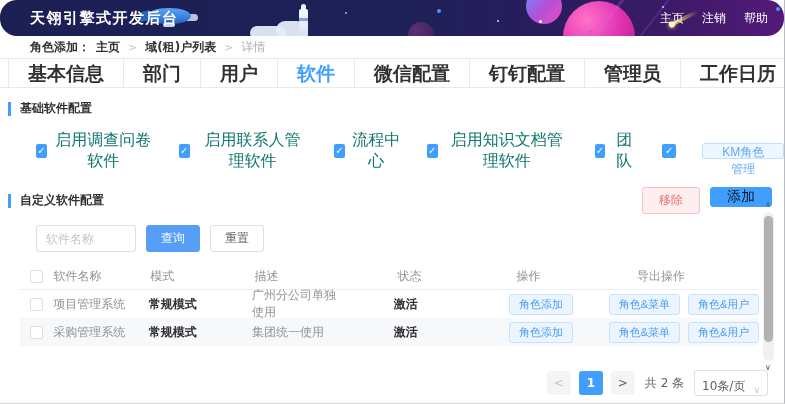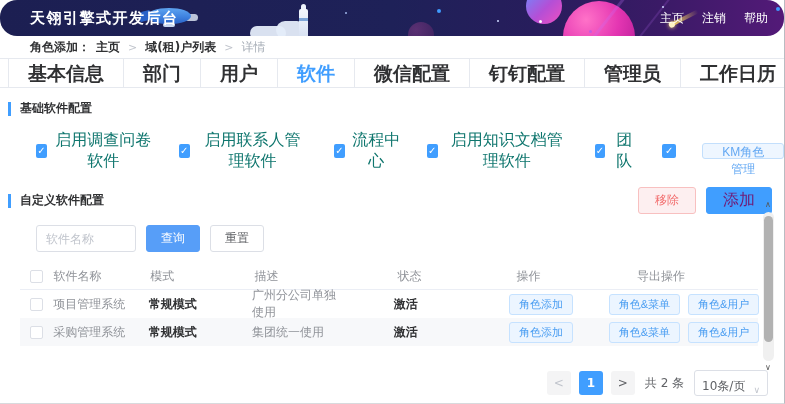--- a/index.html
+++ b/index.html
@@ -60,21 +60,21 @@
   .section-bar{width:3px;height:14px;background:#409eff;margin-right:9px;}
   .section-text{font-size:12px;font-weight:bold;color:#303133;}
   .cb-row{display:flex;align-items:center;gap:26px;margin:13px 0 0 36px;}
   .cb-item{display:flex;align-items:center;gap:7px;cursor:pointer;}
   .cb{width:14px;height:14px;background:#409eff;border-radius:2px;color:#fff;font-size:10px;line-height:14px;text-align:center;font-style:normal;}
   .cb-label{font-size:16px;color:#0f766e;text-align:center;}
   .km-btn{height:16px;padding:0 14px;background:#eef6ff;border:1px solid #c3dffc;color:#63a8f3;border-radius:3px;font-size:12px;cursor:pointer;margin-left:0;}
   .custom-head{display:flex;justify-content:space-between;align-items:center;margin-top:15px;padding-right:12px;}
   .right-btns{display:flex;gap:10px;}
   .remove-btn{height:27px;padding:0 16px;background:#fdeff0;border:1px solid #f8c0c0;color:#f26d6d;border-radius:3px;font-size:12px;cursor:pointer;}
-  .add-btn{height:27px;padding:0 16px;background:#409eff;border:1px solid #409eff;color:#701a75;border-radius:3px;font-size:16px;cursor:pointer;}
+  .add-btn{height:20px;padding:0 16px;background:#409eff;border:1px solid #409eff;color:#0f172a;border-radius:3px;font-size:14px;cursor:pointer;}
   .search-row{display:flex;align-items:center;gap:10px;margin:11px 0 0 36px;}
   .search-input{width:100px;height:27px;border:1px solid #dcdfe6;border-radius:3px;padding:0 9px;font-size:12px;color:#606266;outline:none;}
   .search-input::placeholder{color:#c0c4cc;}
   .query-btn{height:27px;padding:0 14px;background:#579ef8;border:1px solid #579ef8;color:#fff;border-radius:3px;font-size:12px;cursor:pointer;}
   .reset-btn{height:27px;padding:0 14px;background:#fff;border:1px solid #dcdfe6;color:#606266;border-radius:3px;font-size:12px;cursor:pointer;}
   
   .table{margin:12px 0 0 20px;width:738px;font-size:12px;}
   .t-head{display:flex;align-items:center;height:26px;color:#909399;border-bottom:1px solid #ebeef5;}
   .t-row{display:flex;align-items:center;height:28px;}
   .t-row.even{background:#f7f8fa;}

